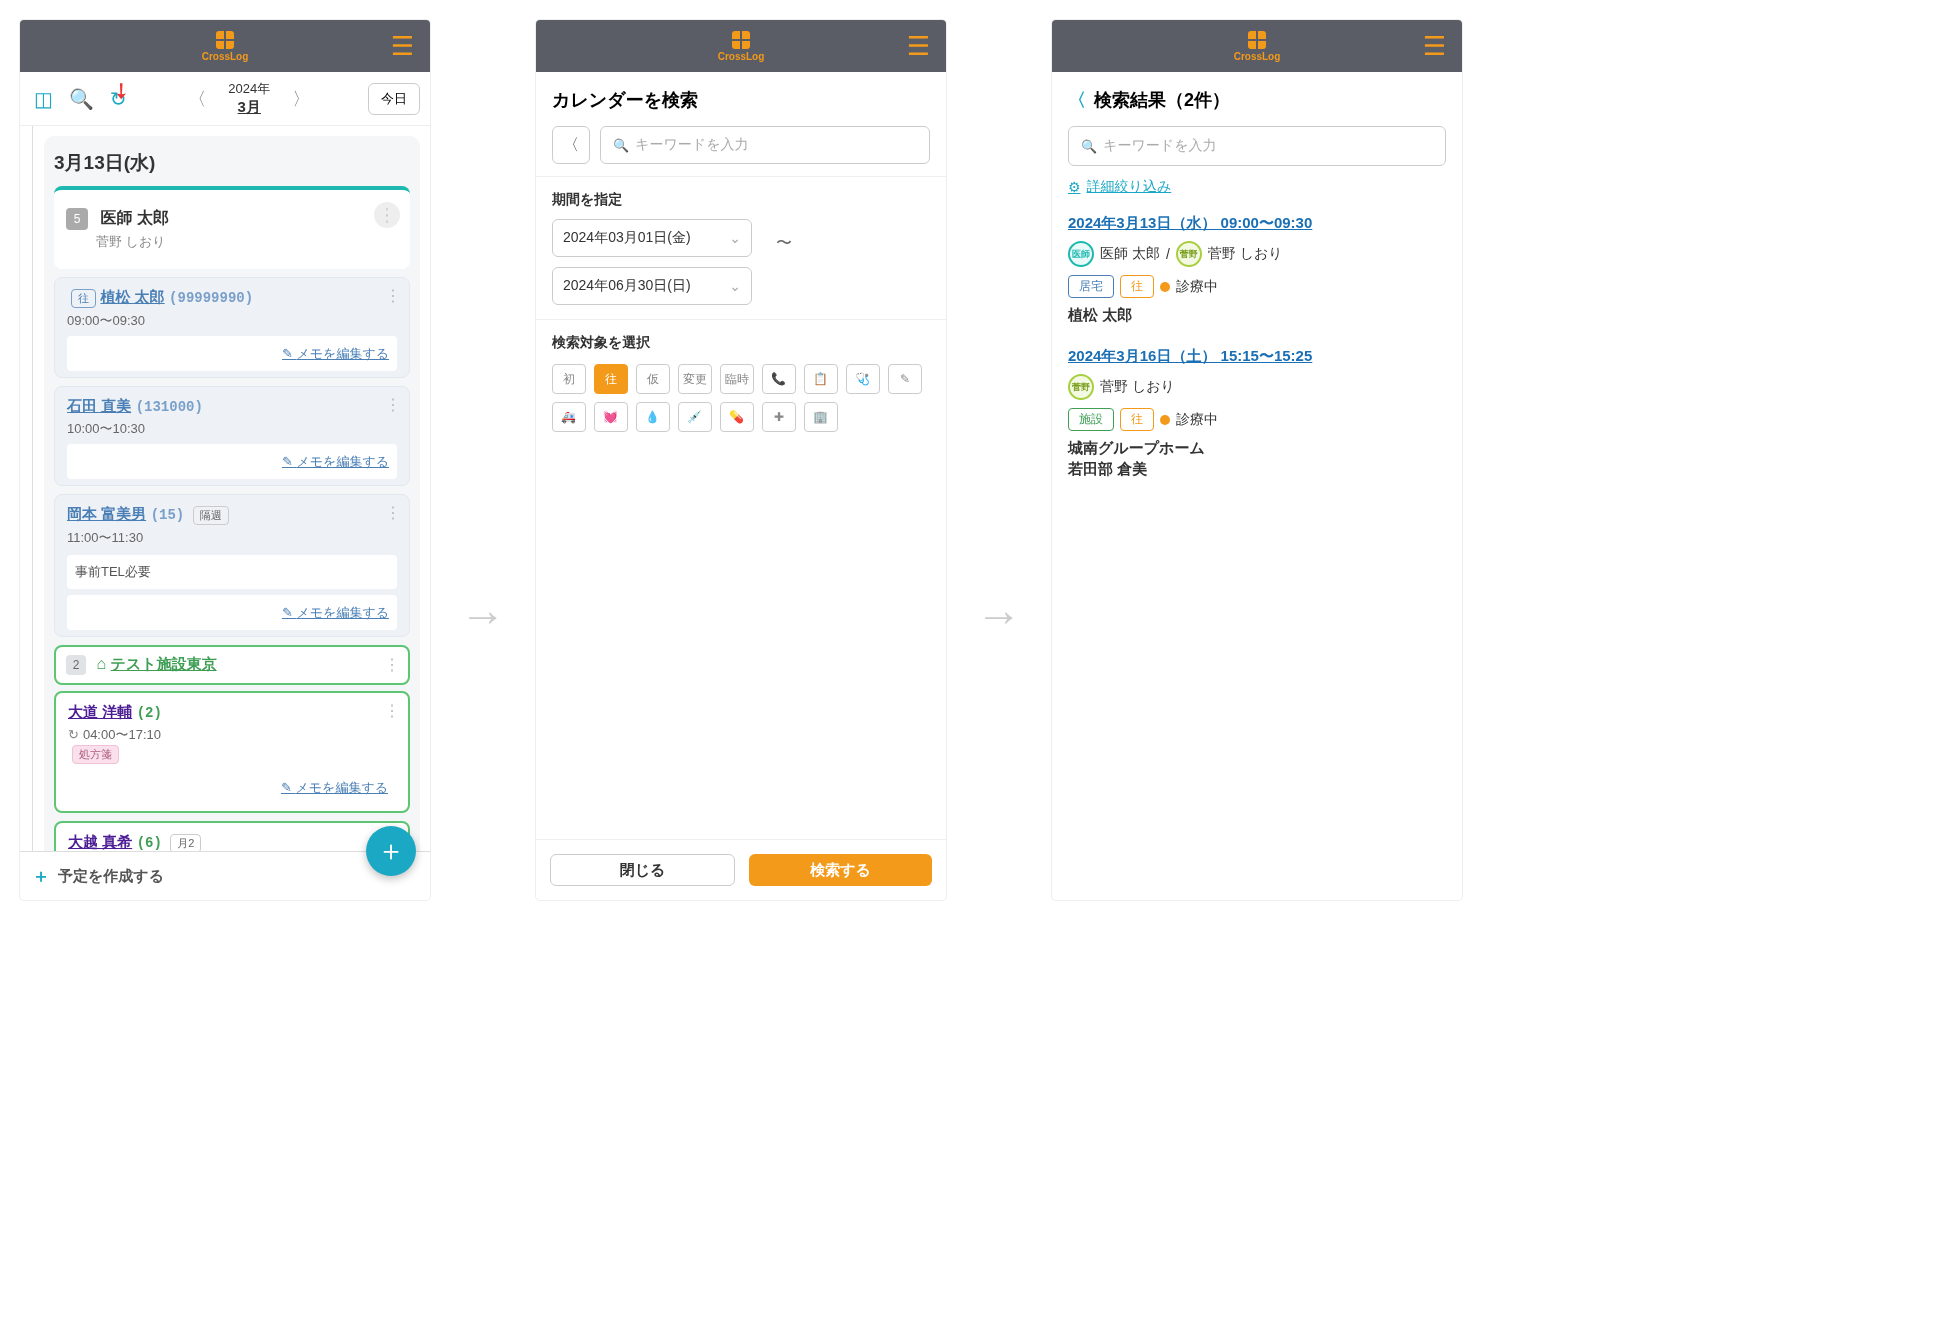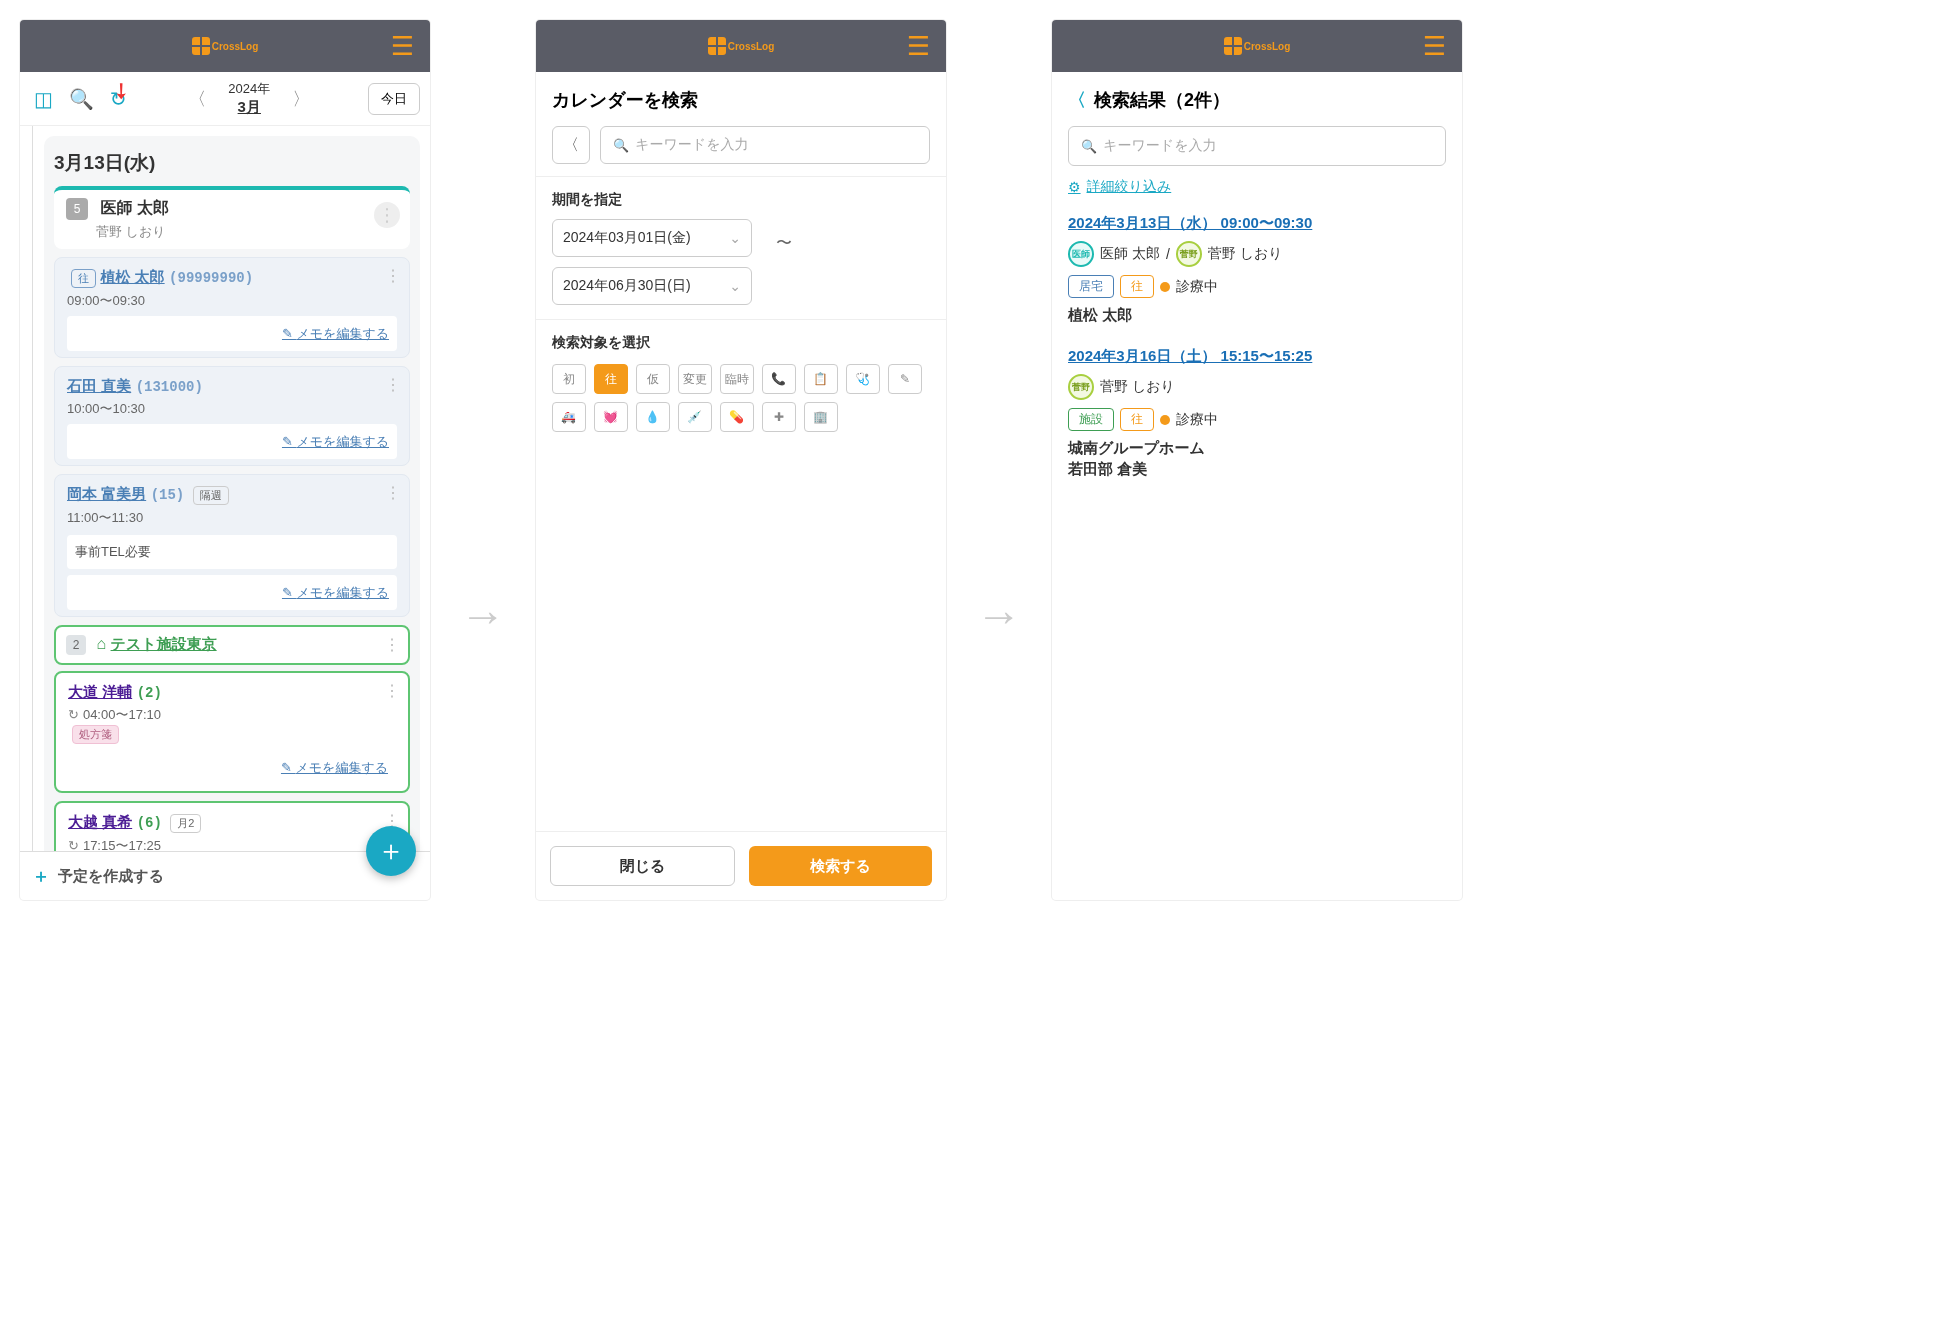--- a/index.html
+++ b/index.html
@@ -1,39 +1,39 @@
 <!DOCTYPE html>
 <html><head>
 <meta charset="utf-8">
 <style>
   * { box-sizing: border-box; margin: 0; padding: 0; font-family: -apple-system, "Hiragino Sans", "Hiragino Kaku Gothic ProN", sans-serif; }
   body { background: #fff; display: flex; gap: 30px; padding: 20px; align-items: flex-start; }
   .phone { width: 410px; height: 880px; background: #fff; border-radius: 4px; overflow: hidden; display: flex; flex-direction: column; position: relative; box-shadow: 0 0 0 1px #eee; }
   .arrow-between { align-self: center; color: #ccc; font-size: 46px; margin-top: 300px; }
   .topbar { background: #5a5c66; height: 52px; display: flex; align-items: center; justify-content: center; position: relative; }
-  .logo { color: #f49a1a; font-size: 10px; font-weight: 600; display: flex; align-items: center; gap: 2px; }
+  .logo { color: #f49a1a; font-size: 10px; font-weight: 600; display: flex; flex-direction: column; align-items: center; gap: 2px; }
   .logo-icon { width: 18px; height: 18px; background: #f49a1a; border-radius: 3px; position: relative; }
   .logo-icon::before, .logo-icon::after { content: ''; position: absolute; background: #5a5c66; }
   .logo-icon::before { left: 50%; top: 0; width: 2px; height: 100%; transform: translateX(-50%); }
   .logo-icon::after { top: 50%; left: 0; height: 2px; width: 100%; transform: translateY(-50%); }
   .burger { position: absolute; right: 16px; color: #f49a1a; font-size: 26px; cursor: pointer; }
   
   .toolbar1 { display: flex; align-items: center; padding: 8px 10px; gap: 8px; border-bottom: 1px solid #eee; }
   .tb-icon { color: #1aa8c4; font-size: 20px; padding: 4px; cursor: pointer; }
   .tb-spacer { flex: 1; display: flex; align-items: center; justify-content: center; gap: 14px; }
   .nav-arrow { color: #888; font-size: 18px; padding: 4px 8px; cursor: pointer; }
   .month-label { text-align: center; color: #333; font-size: 13px; }
   .month-label .month { font-weight: 700; text-decoration: underline; font-size: 15px; }
   .today-btn { border: 1px solid #ccc; border-radius: 6px; padding: 6px 12px; font-size: 13px; background: #fff; cursor: pointer; }
   .red-arrow { position: absolute; top: 58px; left: 92px; color: #e33; font-size: 22px; transform: rotate(45deg); }
   .daycol { flex: 1; overflow-y: hidden; padding: 0 10px 0 24px; background: #fff; position: relative; }
   .daycol::before { content:''; position:absolute; left:12px; top:0; bottom:0; width:1px; background:#ddd;}
   .day-block { background: #f5f6f7; border-radius: 10px; padding: 14px 10px 10px; margin-top: 10px; }
   .day-title { font-size: 19px; font-weight: 700; color: #333; margin-bottom: 10px; }
-  .doctor-card { background: #fff; border-radius: 8px; border-top: 4px solid #1db9b0; padding: 8px 12px; position: relative; margin-bottom: 8px; }
+  .doctor-card { background: #fff; border-radius: 8px; border-top: 4px solid #1db9b0; padding: 18px 12px; position: relative; margin-bottom: 8px; }
   .doc-badge { background: #aaa; color: #fff; width: 22px; height: 22px; border-radius: 4px; display: inline-flex; align-items: center; justify-content: center; font-size: 12px; margin-right: 8px; }
   .doc-name { font-weight: 700; font-size: 16px; color: #333; }
   .doc-sub { font-size: 13px; color: #888; margin-left: 30px; margin-top: 3px; }
   .dots { position: absolute; right: 10px; top: 12px; color: #ccc; font-size: 18px; cursor: pointer; background:#eee; width:26px; height:26px; border-radius:50%; display:flex; align-items:center; justify-content:center;}
   .apt { background: #eef2f7; border-radius: 8px; padding: 10px 12px 6px; margin-bottom: 8px; position: relative; border:1px solid #e2e8f0;}
   .apt .dots2 { position:absolute; right:8px; top:8px; color:#bbb; cursor:pointer;}
   .apt-name { color: #4a7fb5; font-weight: 700; text-decoration: underline; font-size: 15px; }
   .apt-id { color: #7aa0c9; font-weight: 700; font-size: 14px; font-family: Liberation Mono, monospace; }
   .apt-time { color: #666; font-size: 13px; margin-top: 4px; }
   .apt-memo { font-size: 13px; color: #555; background:#fff; padding:8px; margin-top:8px; border-radius:4px;}
@@ -62,21 +62,21 @@
   .date-sel { border:1px solid #ccc; border-radius:6px; height:38px; width:200px; display:flex; align-items:center; justify-content:space-between; padding:0 10px; font-size:14px; color:#333; margin-bottom:10px; cursor:pointer;}
   .date-sel .chev { color:#aaa;}
   .date-row { display:flex; align-items:center; gap:24px;}
   .tilde { color:#666;}
   .tags { display:flex; flex-wrap:wrap; gap:10px;}
   .tag { background:#f49a1a; color:#fff; border-radius:18px; padding:6px 16px; font-size:14px; cursor:pointer;}
   .icon-grid { display:flex; flex-wrap:wrap; gap:8px; margin-top:12px;}
   .ibox { width:34px; height:30px; border:1px solid #ccc; border-radius:4px; display:flex; align-items:center; justify-content:center; font-size:12px; color:#888; cursor:pointer; background:#fff;}
   .ibox.active { background:#f49a1a; color:#fff; border-color:#f49a1a;}
   .s2-footer { display:flex; gap:14px; padding:14px; border-top:1px solid #eee;}
-  .btn { flex:1; height:40px; border-radius:6px; display:flex; align-items:center; justify-content:center; font-size:15px; font-weight:600; cursor:pointer;}
+  .btn { flex:1; height:32px; border-radius:6px; display:flex; align-items:center; justify-content:center; font-size:15px; font-weight:600; cursor:pointer;}
   .btn.white { border:1px solid #ccc; background:#fff; color:#333;}
   .btn.orange { background:#f49a1a; color:#fff;}
   
   .s3-body { flex:1; padding:16px; overflow:hidden;}
   .s3-head { display:flex; align-items:center; gap:8px; font-size:18px; font-weight:700; margin-bottom:14px;}
   .s3-head .chev { color:#1aa8c4; font-size:18px; cursor:pointer;}
   .filter-link { color:#1aa8c4; font-size:14px; text-decoration:underline; margin:12px 0 18px; display:flex; align-items:center; gap:6px; cursor:pointer;}
   .result { margin-bottom:22px;}
   .res-date { color:#1a6fb5; text-decoration:underline; font-size:15px; font-weight:600; cursor:pointer;}
   .res-row { display:flex; align-items:center; gap:6px; margin-top:8px; font-size:14px; color:#333; flex-wrap:wrap;}

